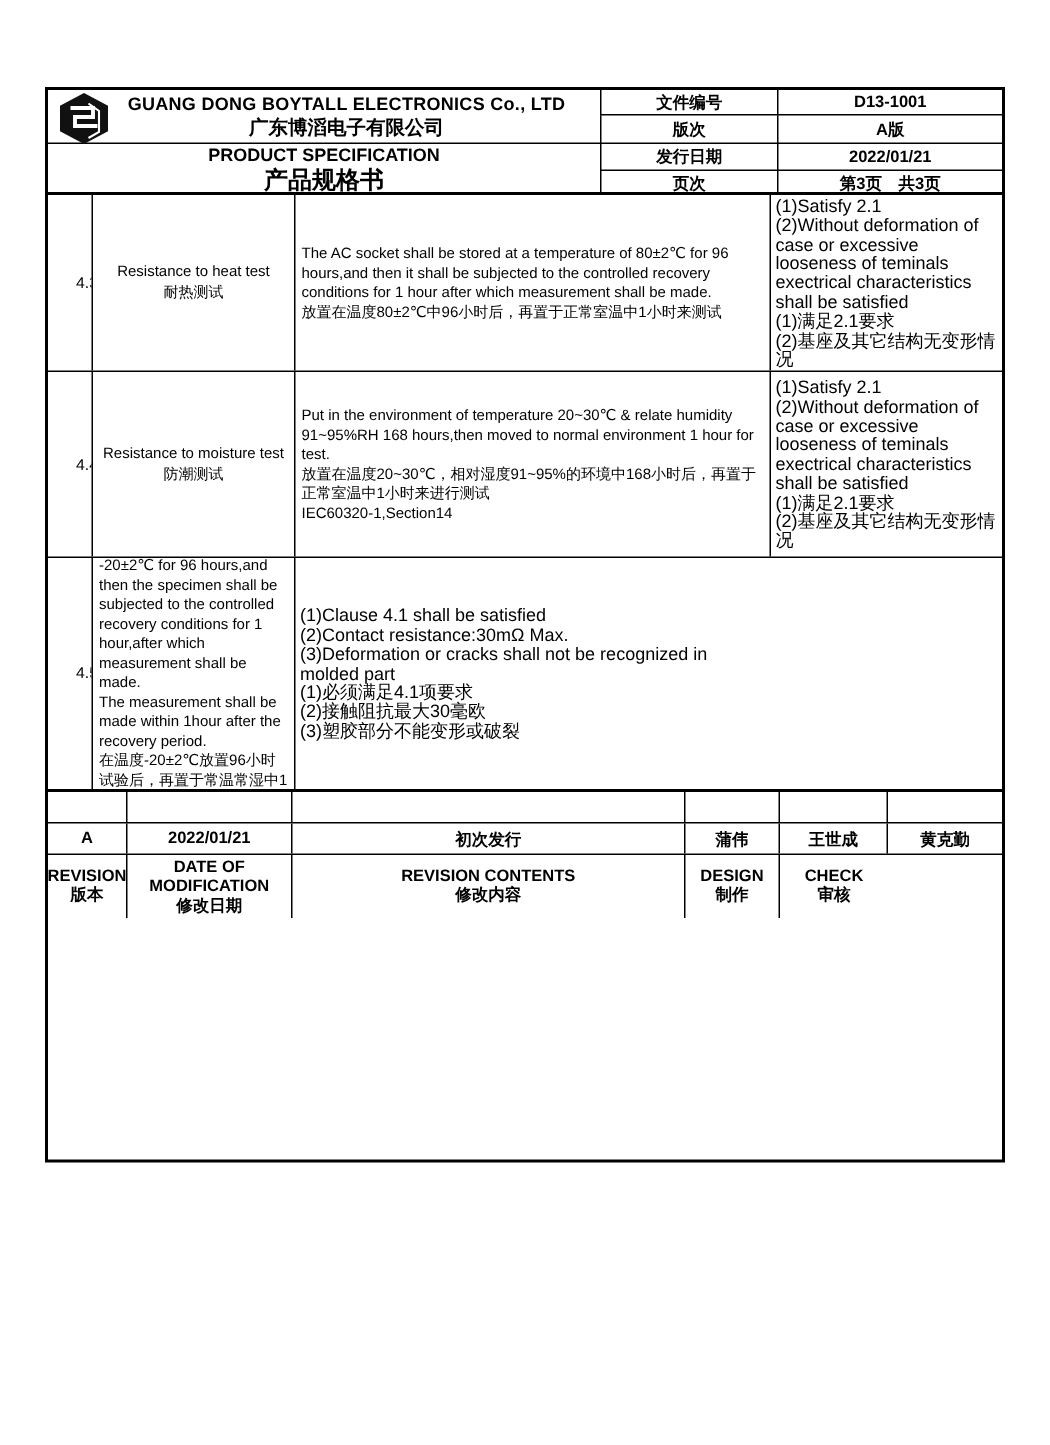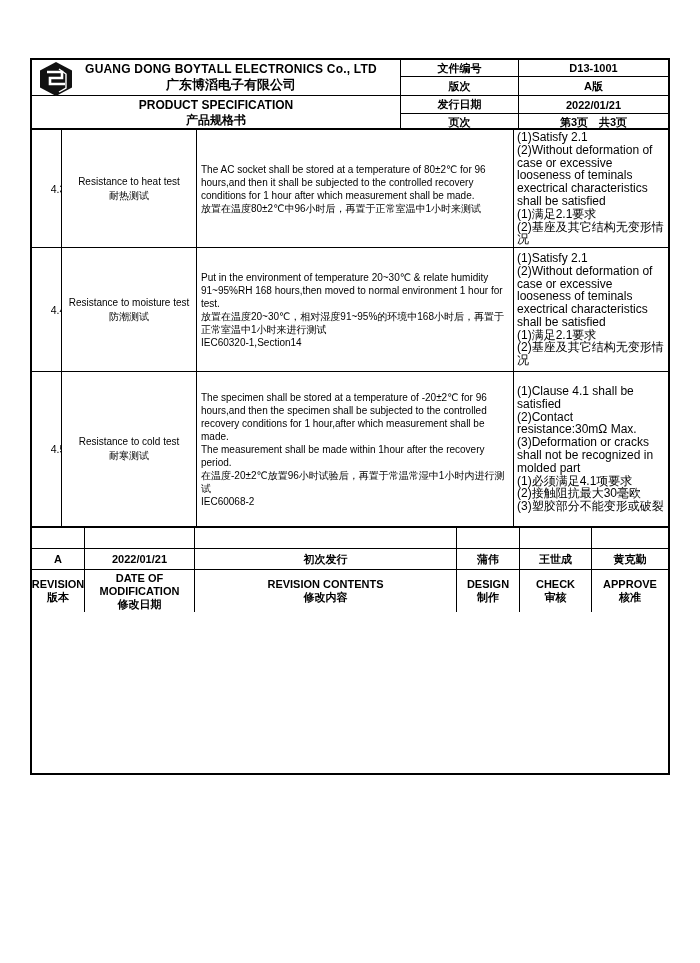--- a/index.html
+++ b/index.html
@@ -36,21 +36,21 @@
     text-align: center;
   }
   .hdr-title {
     grid-column: 1; grid-row: 3 / 5;
     display: flex; flex-direction: column; justify-content: center; align-items: center;
     text-align: center;
   }
   .company-en { font-size: 12px; font-weight: bold; letter-spacing: .2px; padding-left: 30px; }
   .company-cn { font-size: 13px; font-weight: bold; padding-left: 30px; }
   .title-en { font-size: 12px; font-weight: bold; }
-  .title-cn { font-size: 12px; font-weight: bold; }
+  .title-cn { font-size: 16px; font-weight: bold; }
   .logo {
     position: absolute; left: 5px; top: 1px; width: 38px; height: 36px;
   }
   .fieldlabel, .fieldvalue {
     display: flex; align-items: center; justify-content: center;
     font-size: 11px; font-weight: bold;
     border-left: 1px solid #000; border-bottom: 1px solid #000;
     overflow: hidden;
   }
   .r4 { border-bottom: none; }
@@ -163,22 +163,20 @@
 放置在温度20~30℃，相对湿度91~95%的环境中168小时后，再置于正常室温中1小时来进行测试
 IEC60320-1,Section14</div>
       <div class="tc tc-req">(1)Satisfy 2.1
 (2)Without deformation of case or excessive looseness of teminals exectrical characteristics shall be satisfied
 (1)满足2.1要求
 (2)基座及其它结构无变形情况</div>
     </div>
 
     <div class="trow h45">
       <div class="tc tc-no">4.5</div>
-      <div class="tc tc-name">Resistance to cold test
-耐寒测试</div>
       <div class="tc tc-desc">The specimen shall be stored at a temperature of -20±2℃ for 96 hours,and then the specimen shall be subjected to the controlled recovery conditions for 1 hour,after which measurement shall be made.
 The measurement shall be made within 1hour after the recovery period.
 在温度-20±2℃放置96小时试验后，再置于常温常湿中1小时内进行测试
 IEC60068-2</div>
       <div class="tc tc-req">(1)Clause 4.1 shall be satisfied
 (2)Contact resistance:30mΩ Max.
 (3)Deformation or cracks shall not be recognized in molded part
 (1)必须满足4.1项要求
 (2)接触阻抗最大30毫欧
 (3)塑胶部分不能变形或破裂</div>
@@ -207,19 +205,17 @@
 版本</div>
         <div class="rc">DATE OF
 MODIFICATION
 修改日期</div>
         <div class="rc">REVISION CONTENTS
 修改内容</div>
         <div class="rc">DESIGN
 制作</div>
         <div class="rc">CHECK
 审核</div>
-        <div class="rc">APPROVE
-核准</div>
       </div>
     </div>
 
   </div>
 </div>
 
 </body></html>

